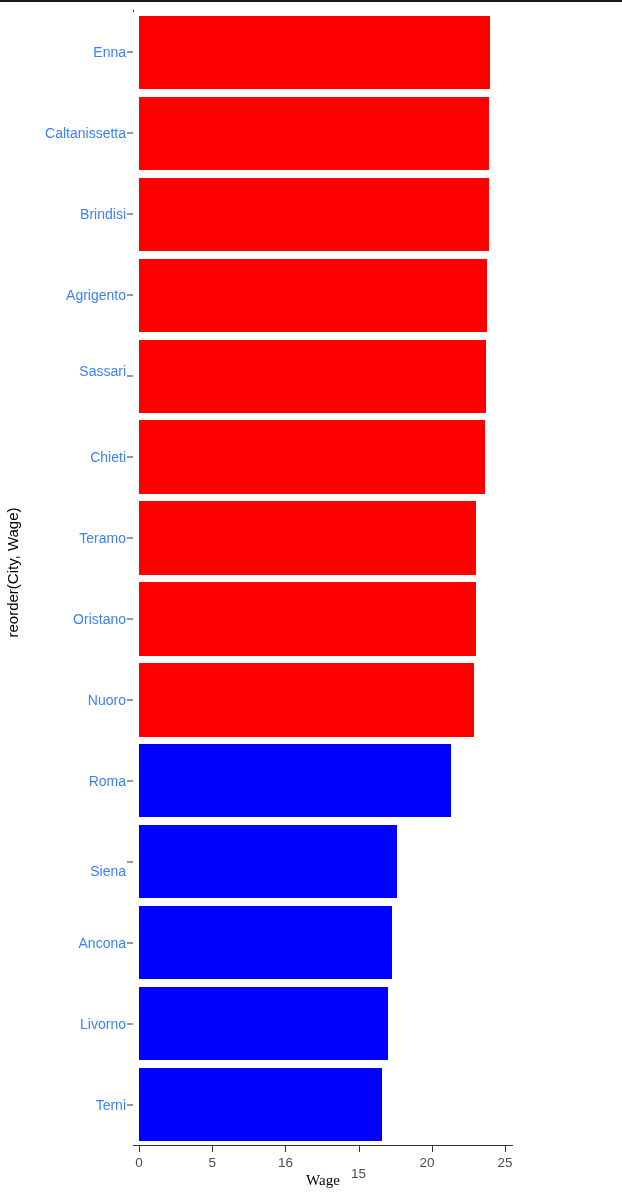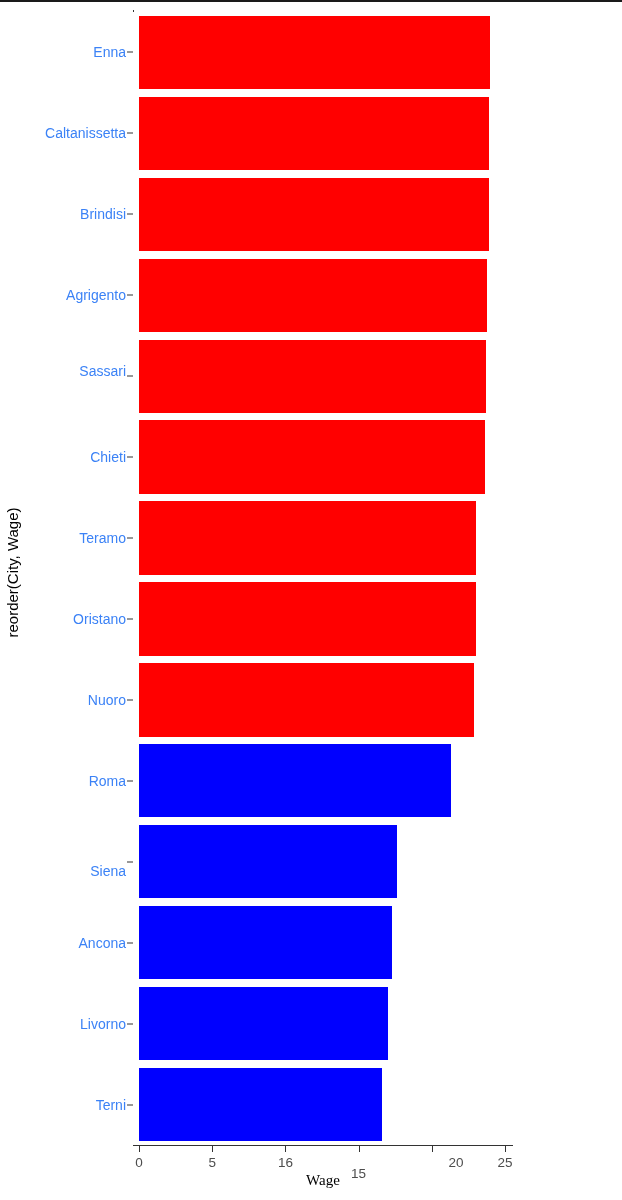--- a/index.html
+++ b/index.html
@@ -225,21 +225,21 @@
   <div id="x-ticks">
       <div class="x-tick-mark" style="left: 139px;"></div>
       <div class="x-tick-label" style="left: 139px;">0</div>
       <div class="x-tick-mark" style="left: 212.2px;"></div>
       <div class="x-tick-label" style="left: 212.2px;">5</div>
       <div class="x-tick-mark" style="left: 285.4px;"></div>
       <div class="x-tick-label" style="left: 285.4px;">16</div>
       <div class="x-tick-mark" style="left: 358.6px;"></div>
       <div class="x-tick-label" style="left: 358.6px; margin-top: 11px;">15</div>
       <div class="x-tick-mark" style="left: 431.8px;"></div>
-      <div class="x-tick-label" style="left: 456px;">20</div>
+      <div class="x-tick-label" style="left: 427px;">20</div>
       <div class="x-tick-mark" style="left: 505px;"></div>
       <div class="x-tick-label" style="left: 505px; text-align: center;">25</div>
     </div>
 
   <div id="x-axis-title" style="left: 133px; width: 380px;">Wage</div>
 
 
 <div class="y-tick-mark" style="top: 52.4643px;"></div>
     <div class="y-tick-mark" style="top: 133.393px;"></div>
     <div class="y-tick-mark" style="top: 214.321px;"></div>

